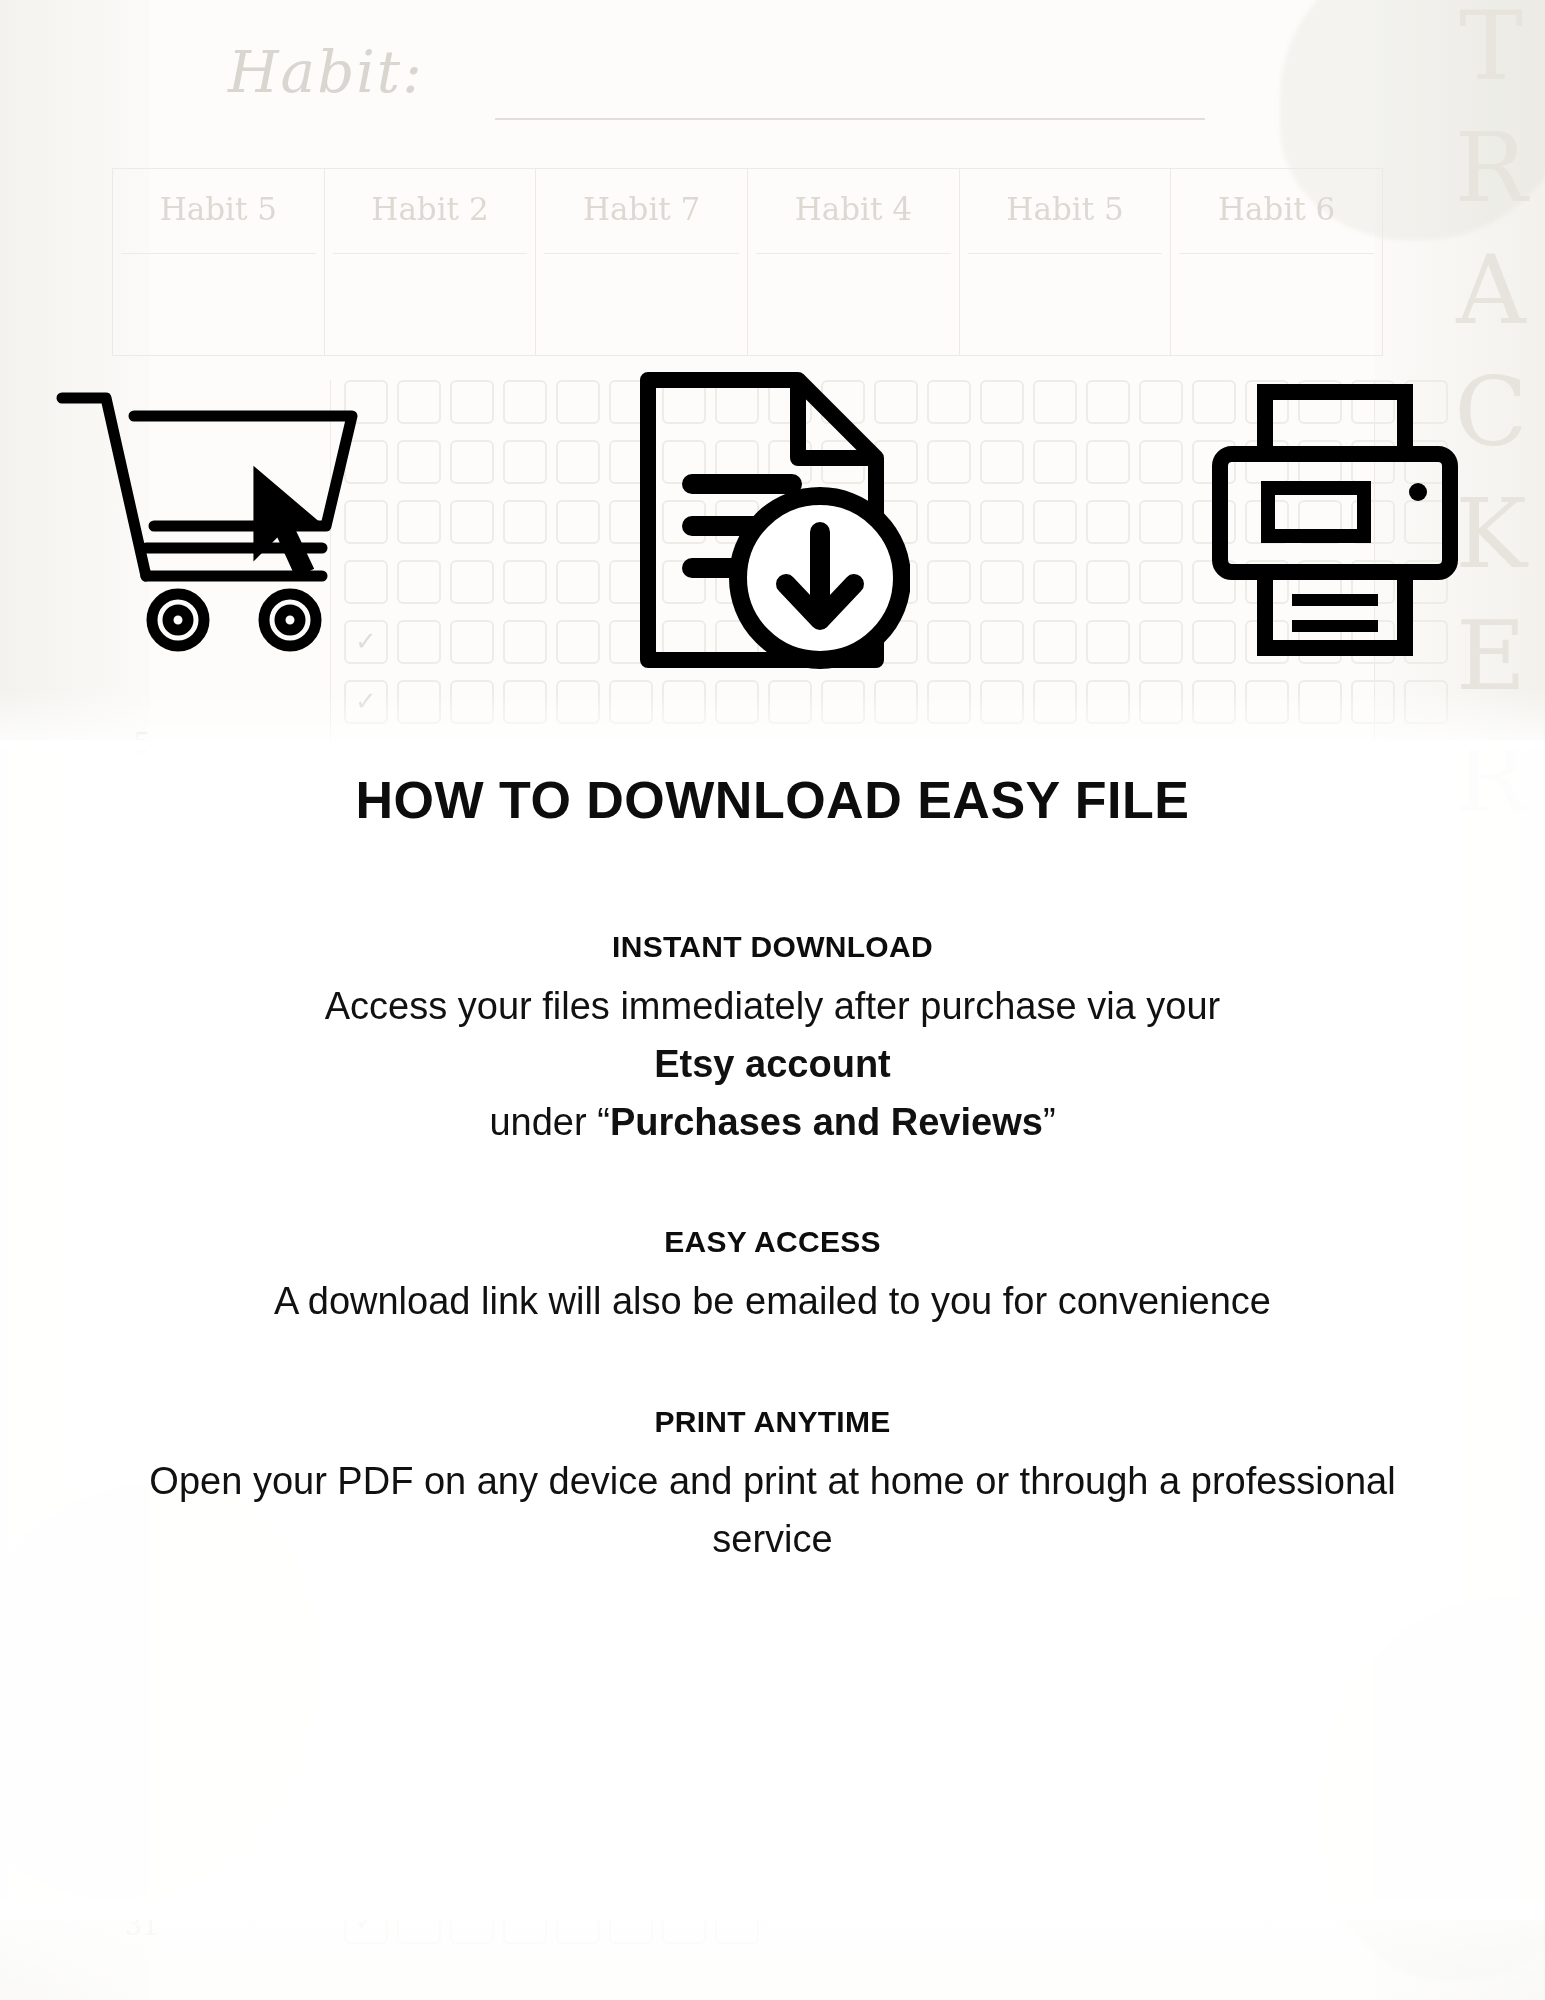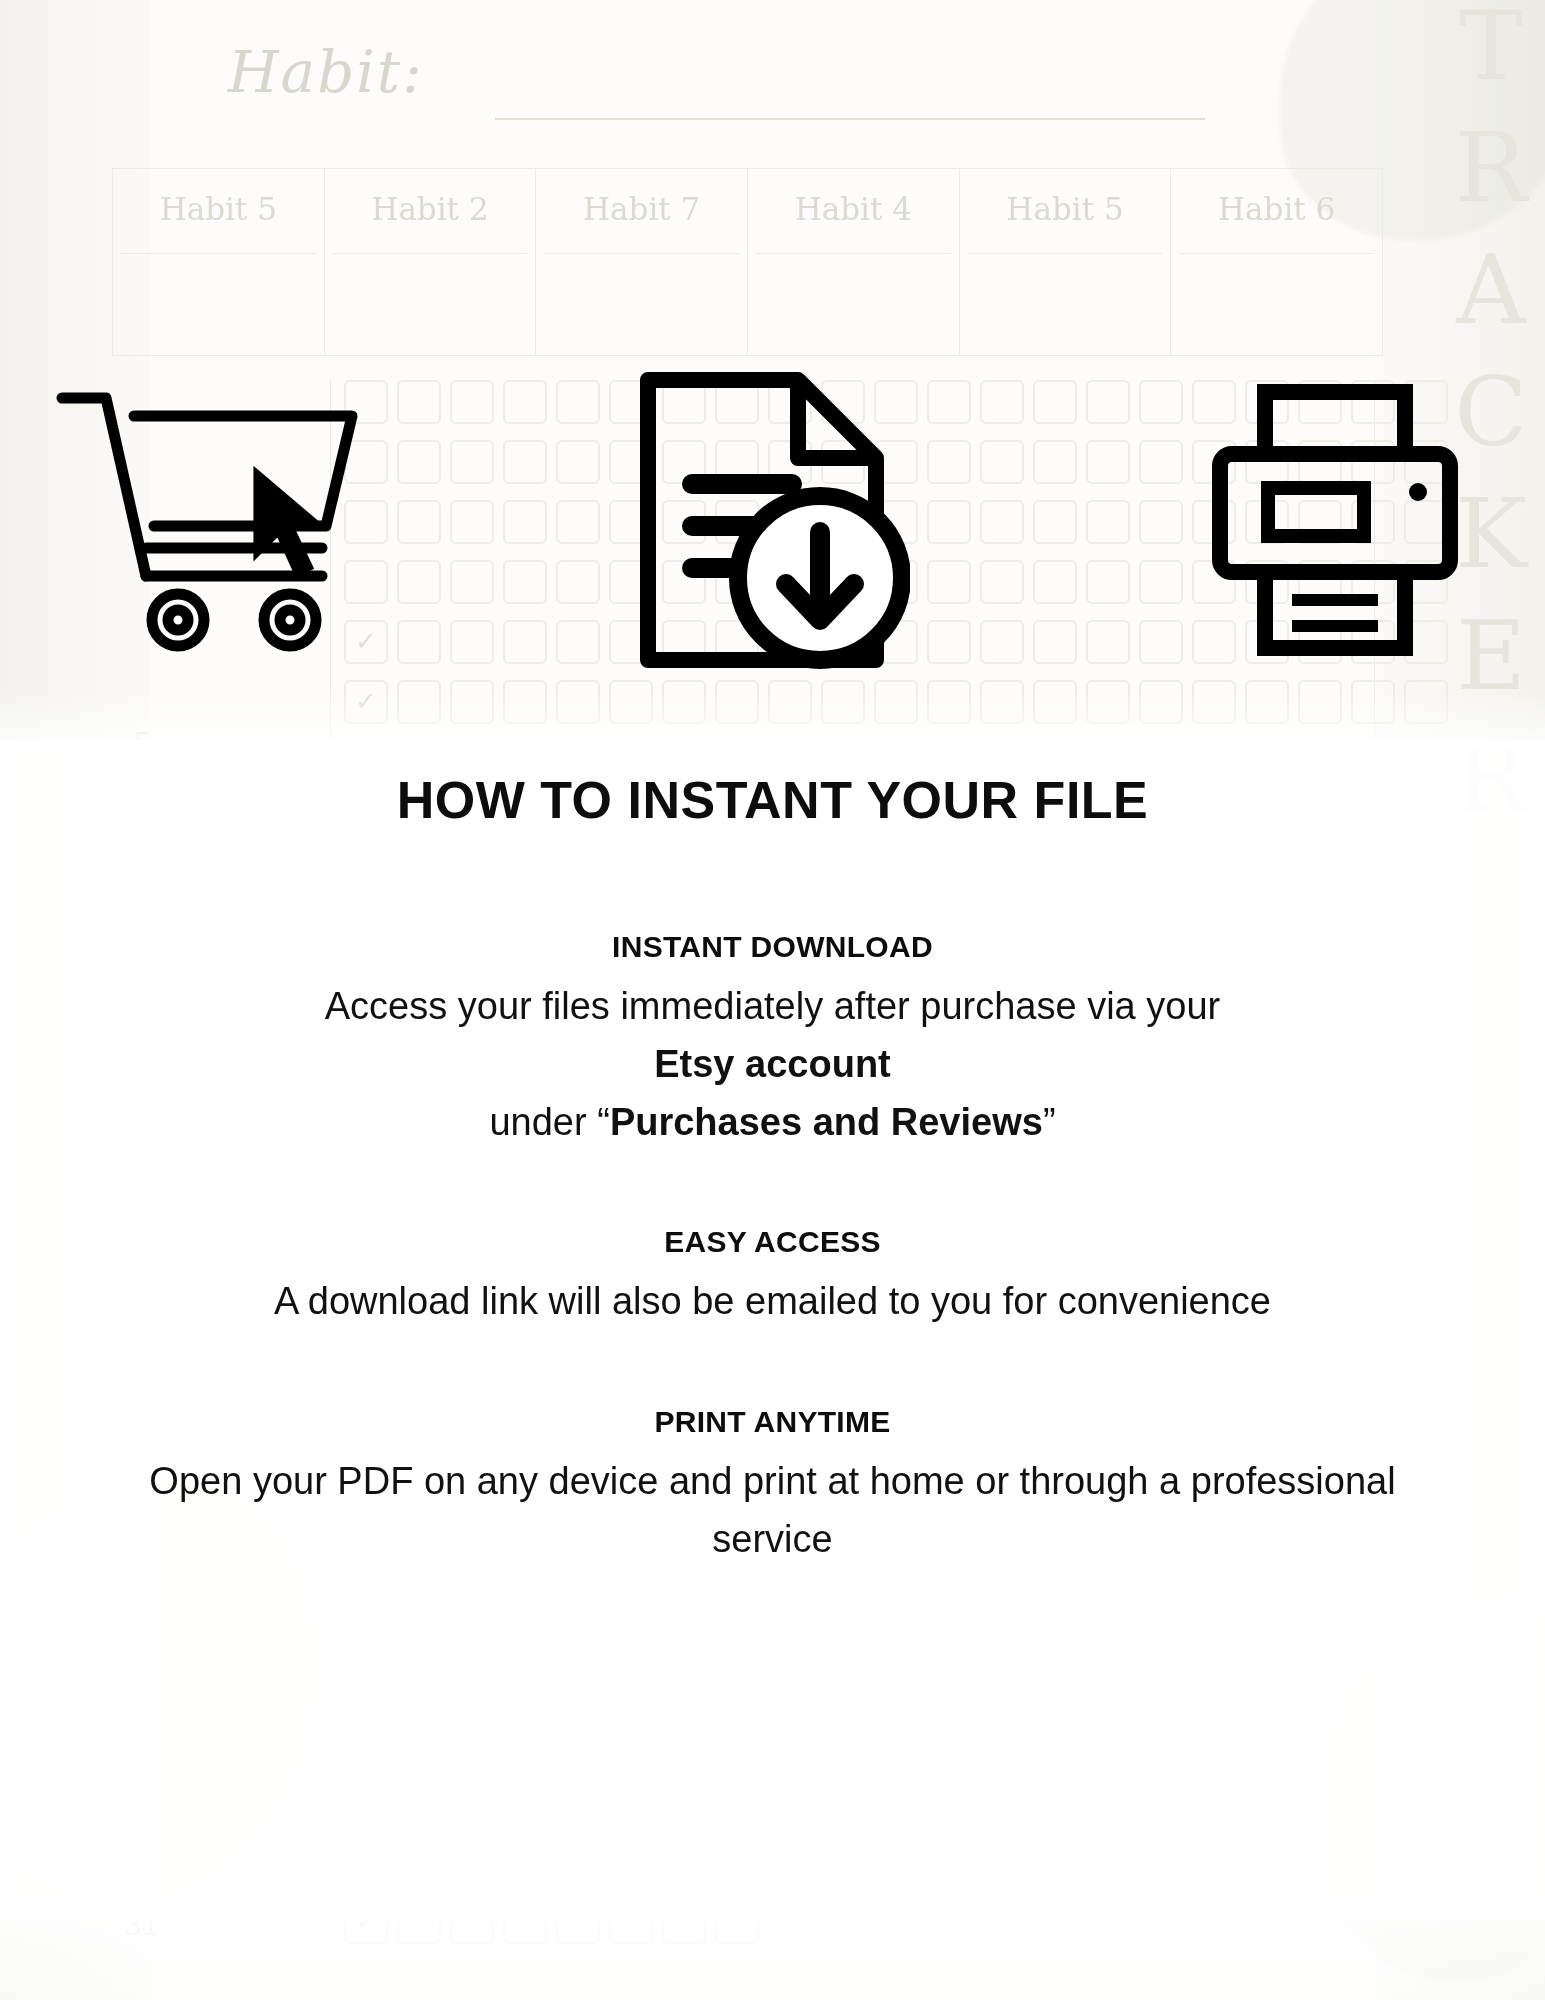--- a/index.html
+++ b/index.html
@@ -491,21 +491,21 @@
       <circle cx="208" cy="112" r="9" fill="#000000"></circle>
       <rect x="55" y="192" width="140" height="76" fill="none" stroke="#000000" stroke-width="16"></rect>
       <rect x="82" y="214" width="86" height="12" fill="#000000"></rect>
       <rect x="82" y="240" width="86" height="12" fill="#000000"></rect>
     </svg>
   </div>
 </div>
 
 <div class="content">
 
-  <h1 class="title">HOW TO INSTANT YOUR FILE</h1>
+  <h1 class="title">HOW TO DOWNLOAD EASY FILE</h1>
 
   <div class="section first">
     <h2>INSTANT DOWNLOAD</h2>
     <p>
       <span>Access your files immediately after purchase via your</span><br>
       <span class="b">Etsy account</span><br>
       <span>under “</span><span class="b">Purchases and Reviews</span><span>”</span>
     </p>
   </div>
 

